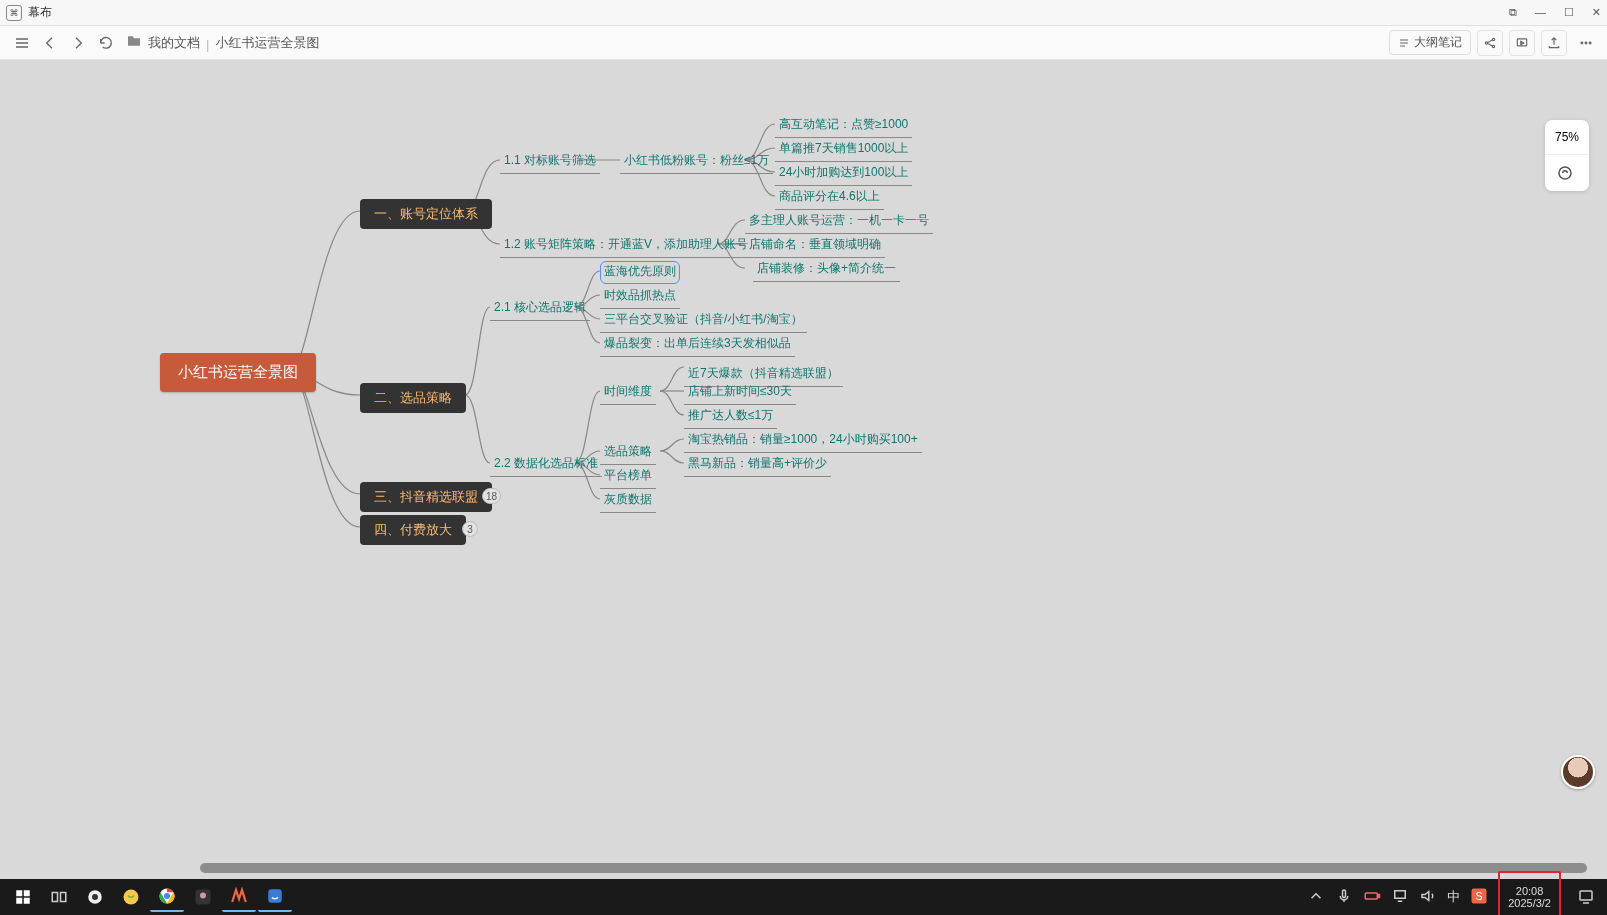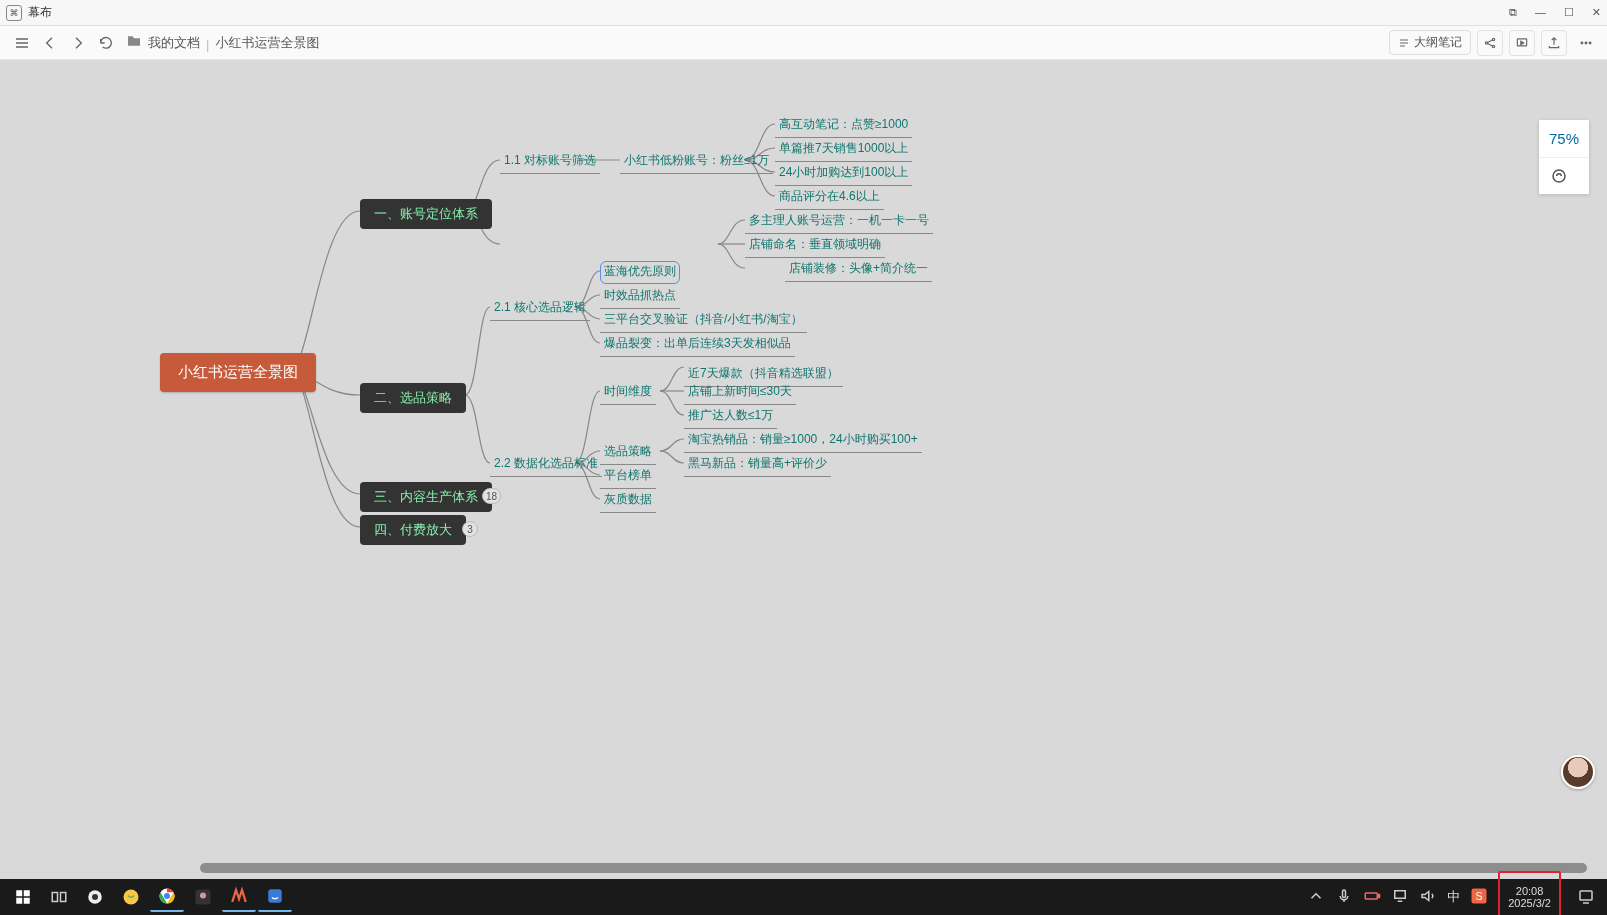--- a/index.html
+++ b/index.html
@@ -18,26 +18,26 @@
   .breadcrumb .sep { color:#bbb; }
   .toolbar .right { margin-left:auto; display:flex; align-items:center; gap:6px; }
   .toolbar .pill { border:1px solid #ddd; border-radius:4px; padding:3px 8px; font-size:12px; color:#555; display:flex; align-items:center; gap:4px; }
   .toolbar .iconbtn { width:26px; height:26px; border:1px solid #e2e2e2; border-radius:4px; display:flex; align-items:center; justify-content:center; }
   .toolbar .iconbtn svg { width:14px; height:14px; stroke:#666; fill:none; stroke-width:2; }
   
   .canvas { position:relative; width:100%; height:calc(100% - 26px - 34px - 36px); background:#d9d9d9; }
   .canvas svg.edges { position:absolute; inset:0; width:100%; height:100%; }
   .node { position:absolute; font-size:12px; white-space:nowrap; }
   .node.root { background:#c75a3a; color:#fff; padding:10px 18px; border-radius:4px; font-size:15px; box-shadow:0 1px 2px rgba(0,0,0,.2); }
-  .node.dark { background:#333; color:#86efac; padding:6px 14px; border-radius:4px; font-size:13px; }
+  .node.dark { background:#333; color:#fdba74; padding:6px 14px; border-radius:4px; font-size:13px; }
   .node.leaf { color:#0f766e; border-bottom:1px solid #888; padding:2px 4px 4px; background:transparent; }
   .node.sel { border:1px solid #5b8dee; border-radius:6px; padding:1px 3px 3px; }
   .badge { display:inline-flex; align-items:center; justify-content:center; min-width:16px; height:16px; border-radius:8px; background:#e2e2e2; color:#555; font-size:10px; margin-left:4px; border:1px solid #bbb; padding:0 3px;}
   
-  .float-tools { position:absolute; right:18px; top:60px; background:#fff; border-radius:0; box-shadow:0 1px 4px rgba(0,0,0,.15); font-size:15px; color:#0369a1; }
+  .float-tools { position:absolute; right:18px; top:60px; background:#fff; border-radius:7px; box-shadow:0 1px 4px rgba(0,0,0,.15); font-size:12px; color:#000000; }
   .float-tools .zoom { padding:10px 10px; text-align:center; border-bottom:1px solid #eee; }
   .float-tools .tool { width:40px; height:36px; display:flex; align-items:center; justify-content:center; }
   .float-tools .tool svg { width:18px; height:18px; stroke:#555; fill:none; stroke-width:2; }
   .avatar { position:absolute; right:12px; bottom:90px; width:34px; height:34px; border-radius:50%; background:radial-gradient(circle at 50% 35%, #e9c9b8 40%, #5a3a2a 41%); border:2px solid #fff; box-shadow:0 1px 3px rgba(0,0,0,.3); }
   .hscroll { position:absolute; left:200px; right:20px; bottom:6px; height:10px; background:rgba(0,0,0,.35); border-radius:5px; }
   
   .taskbar { position:absolute; left:0; right:0; bottom:0; height:36px; background:#1a1a1a; display:flex; align-items:center; padding:0 6px; color:#ddd; font-size:11px; }
   .taskbar .tb-icon { width:34px; height:30px; display:flex; align-items:center; justify-content:center; margin-right:2px; border-radius:2px;}
   .taskbar .tb-icon.active { border-bottom:2px solid #76b9ed; }
   .taskbar .tray { margin-left:auto; display:flex; align-items:center; gap:10px; }
@@ -173,44 +173,45 @@
 
   <div class="node root" style="left:160px; top:293px">小红书运营全景图</div>
 
   <div class="node dark" style="left:360px; top:139px">一、账号定位体系</div>
   <div class="node leaf" style="left:500px; top:90px">1.1 对标账号筛选</div>
   <div class="node leaf" style="left:620px; top:90px">小红书低粉账号：粉丝≤1万</div>
   <div class="node leaf" style="left:775px; top:54px">高互动笔记：点赞≥1000</div>
   <div class="node leaf" style="left:775px; top:78px">单篇推7天销售1000以上</div>
   <div class="node leaf" style="left:775px; top:102px">24小时加购达到100以上</div>
   <div class="node leaf" style="left:775px; top:126px">商品评分在4.6以上</div>
+  <div class="node leaf" style="left:500px; top:174px">1.2 账号矩阵策略：开通蓝V，添加助理人账号</div>
   <div class="node leaf" style="left:745px; top:150px">多主理人账号运营：一机一卡一号</div>
   <div class="node leaf" style="left:745px; top:174px">店铺命名：垂直领域明确</div>
-  <div class="node leaf" style="left:785px; top:198px">店铺装修：头像+简介统一</div>
+  <div class="node leaf" style="left:753px; top:198px">店铺装修：头像+简介统一</div>
 
   <div class="node dark" style="left:360px; top:323px">二、选品策略</div>
   <div class="node leaf" style="left:490px; top:237px">2.1 核心选品逻辑</div>
   <div class="node leaf sel" style="left:600px; top:201px">蓝海优先原则</div>
   <div class="node leaf" style="left:600px; top:225px">时效品抓热点</div>
   <div class="node leaf" style="left:600px; top:249px">三平台交叉验证（抖音/小红书/淘宝）</div>
   <div class="node leaf" style="left:600px; top:273px">爆品裂变：出单后连续3天发相似品</div>
 
   <div class="node leaf" style="left:490px; top:393px">2.2 数据化选品标准</div>
   <div class="node leaf" style="left:600px; top:321px">时间维度</div>
   <div class="node leaf" style="left:600px; top:381px">选品策略</div>
   <div class="node leaf" style="left:600px; top:405px">平台榜单</div>
   <div class="node leaf" style="left:600px; top:429px">灰质数据</div>
   <div class="node leaf" style="left:684px; top:303px">近7天爆款（抖音精选联盟）</div>
   <div class="node leaf" style="left:684px; top:321px">店铺上新时间≤30天</div>
   <div class="node leaf" style="left:684px; top:345px">推广达人数≤1万</div>
   <div class="node leaf" style="left:684px; top:369px">淘宝热销品：销量≥1000，24小时购买100+</div>
   <div class="node leaf" style="left:684px; top:393px">黑马新品：销量高+评价少</div>
 
   <div class="node dark" style="left:360px; top:422px">
-    <span>三、内容生产体系</span>
+    <span>三、抖音精选联盟</span>
   </div>
   <span class="badge" style="position:absolute; left:478px; top:428px">18</span>
 
   <div class="node dark" style="left:360px; top:455px">
     <span>四、付费放大</span>
   </div>
   <span class="badge" style="position:absolute; left:458px; top:461px">3</span>
 
   <div class="float-tools">
     <div class="zoom">75%</div>

